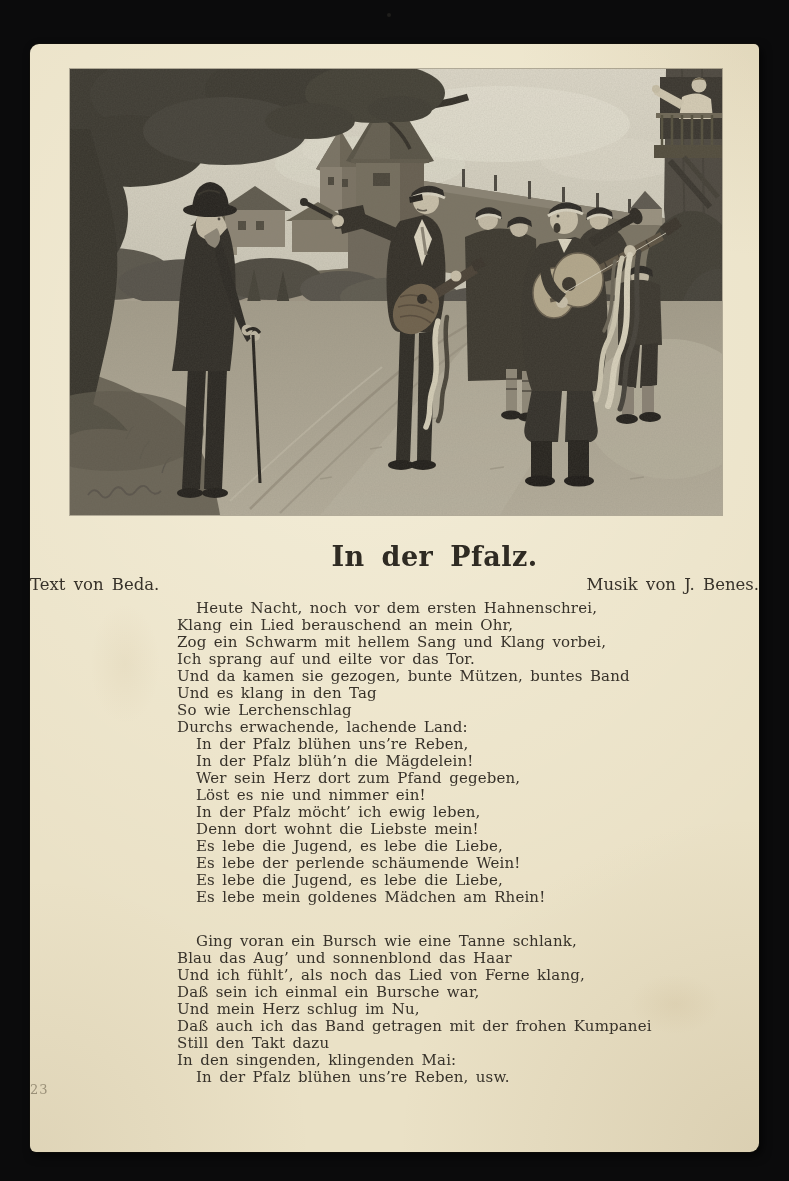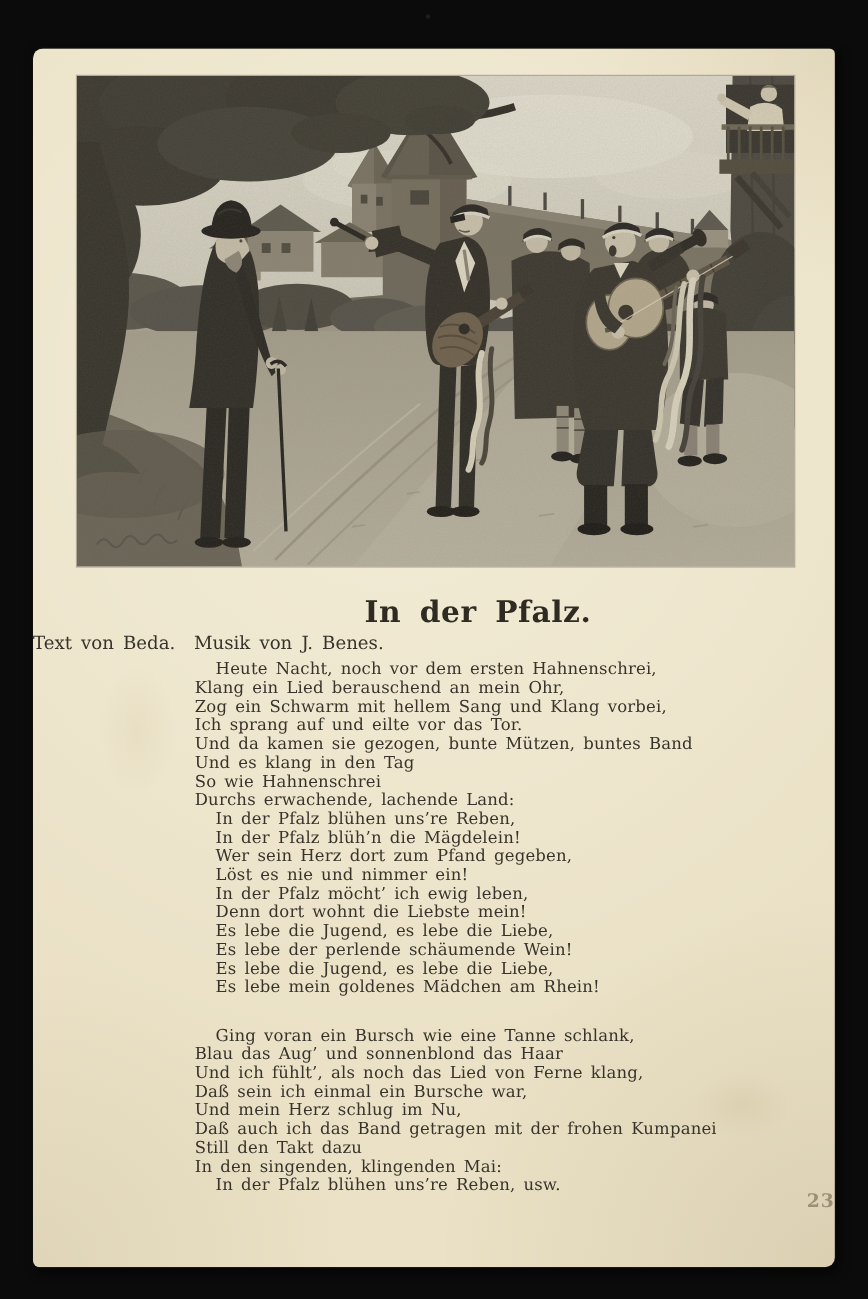--- a/index.html
+++ b/index.html
@@ -18,29 +18,29 @@
     border-radius:9px 5px 9px 6px;
     box-shadow:0 0 0 1px rgba(20,18,12,.55), 3px 4px 10px rgba(0,0,0,.65);}
   .stain{position:absolute;border-radius:50%;pointer-events:none;}
   .stain.s1{left:600px;top:930px;width:90px;height:60px;background:radial-gradient(closest-side,rgba(170,140,90,.10),transparent);}
   .stain.s2{left:60px;top:560px;width:70px;height:120px;background:radial-gradient(closest-side,rgba(170,140,90,.08),transparent);}
   .illustration{position:absolute;left:40px;top:25px;width:652px;height:446px;background:#c9c5b6;
     box-shadow:0 0 0 1px rgba(60,55,45,.35);}
   .illustration svg{display:block;width:652px;height:446px;}
   .song-title{position:absolute;left:0;top:497px;width:100%;margin:0;text-align:center;
     font-size:27px;font-weight:bold;color:#2f2b23;letter-spacing:.5px;word-spacing:7px;padding-left:40px;}
-  .credits{position:absolute;left:0;top:531px;width:100%;display:flex;justify-content:flex-start;gap:17px;
+  .credits{position:absolute;left:0;top:531px;width:100%;display:flex;justify-content:space-between;gap:17px;
     font-size:16.5px;color:#37322a;word-spacing:3px;}
   .poem{position:absolute;left:147px;top:556px;width:540px;font-size:15px;line-height:17px;
     color:#37322a;word-spacing:2.4px;letter-spacing:.15px;}
   .stanza + .stanza{margin-top:27px;}
   .line{white-space:nowrap;}
   .line.indent{padding-left:19px;}
-  .page-number{position:absolute;left:0;top:1038px;width:100%;text-align:right;
-    font-size:17px;color:#9a9078;letter-spacing:1px;font-weight:bold;}
+  .page-number{position:absolute;left:0;top:1038px;width:100%;text-align:left;
+    font-size:13px;color:#9a9078;letter-spacing:1px;}
 </style>
 </head>
 <body>
 
 <div class="stage">
   <div class="specks"></div>
 
   <div class="postcard">
     <div class="stain s1"></div>
     <div class="stain s2"></div>
@@ -351,21 +351,21 @@
     </div>
 
     <div class="poem">
       <div class="stanza">
           <div class="line indent">Heute Nacht, noch vor dem ersten Hahnenschrei,</div>
           <div class="line">Klang ein Lied berauschend an mein Ohr,</div>
           <div class="line">Zog ein Schwarm mit hellem Sang und Klang vorbei,</div>
           <div class="line">Ich sprang auf und eilte vor das Tor.</div>
           <div class="line">Und da kamen sie gezogen, bunte Mützen, buntes Band</div>
           <div class="line">Und es klang in den Tag</div>
-          <div class="line">So wie Hahnenschrei</div>
+          <div class="line">So wie Lerchenschlag</div>
           <div class="line">Durchs erwachende, lachende Land:</div>
           <div class="line indent">In der Pfalz blühen uns’re Reben,</div>
           <div class="line indent">In der Pfalz blüh’n die Mägdelein!</div>
           <div class="line indent">Wer sein Herz dort zum Pfand gegeben,</div>
           <div class="line indent">Löst es nie und nimmer ein!</div>
           <div class="line indent">In der Pfalz möcht’ ich ewig leben,</div>
           <div class="line indent">Denn dort wohnt die Liebste mein!</div>
           <div class="line indent">Es lebe die Jugend, es lebe die Liebe,</div>
           <div class="line indent">Es lebe der perlende schäumende Wein!</div>
           <div class="line indent">Es lebe die Jugend, es lebe die Liebe,</div>

